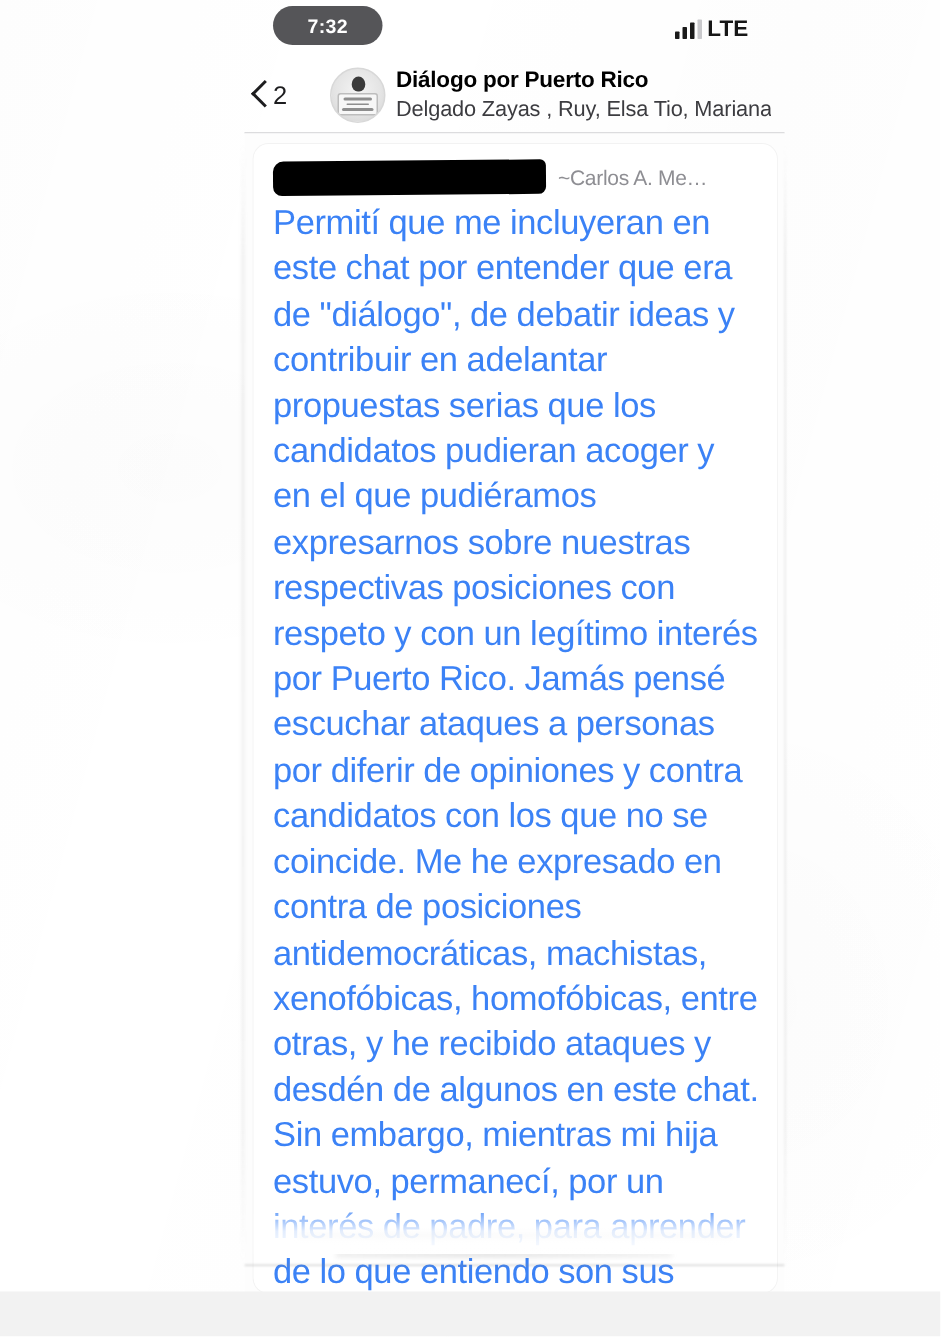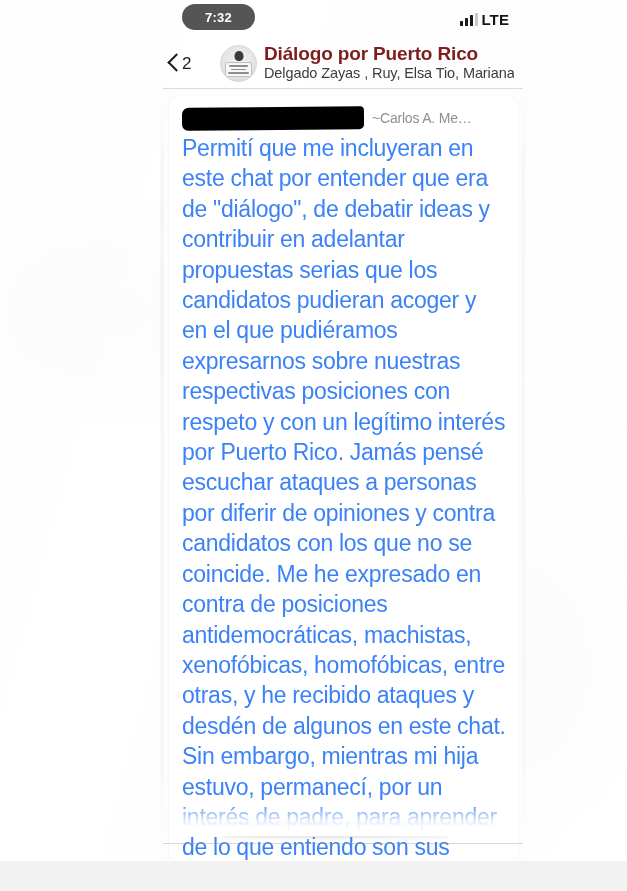--- a/index.html
+++ b/index.html
@@ -61,21 +61,21 @@
     font-size: 13px;
     font-weight: bold;
     letter-spacing: 0.2px;
     display: flex;
     align-items: center;
     justify-content: center;
     line-height: 1;
   }
   #signal-wrap {
     position: absolute;
-    right: 14px;
+    right: 24px;
     top: 6px;
     display: flex;
     align-items: flex-end;
     height: 20px;
     gap: 3px;
   }
   #bars {
     display: flex;
     align-items: flex-end;
     gap: 1.5px;
@@ -181,23 +181,23 @@
   #avatar .av-line.l2 { top: 5.5px; left: 5px; right: 5px; }
   #avatar .av-line.l3 { top: 9px;  left: 2px; right: 2px; }
 
   #titlebox {
     position: absolute;
     left: 101px;
     top: 6px;
     width: 250px;
   }
   #chat-title {
-    font-size: 19px;
+    font-size: 15px;
     font-weight: bold;
-    color: #7f1d1d;
+    color: #000000;
     line-height: 20px;
     letter-spacing: -0.15px;
     white-space: nowrap;
   }
   #chat-subtitle {
     font-size: 14.5px;
     color: #3c3c40;
     line-height: 18px;
     letter-spacing: -0.1px;
     white-space: nowrap;

